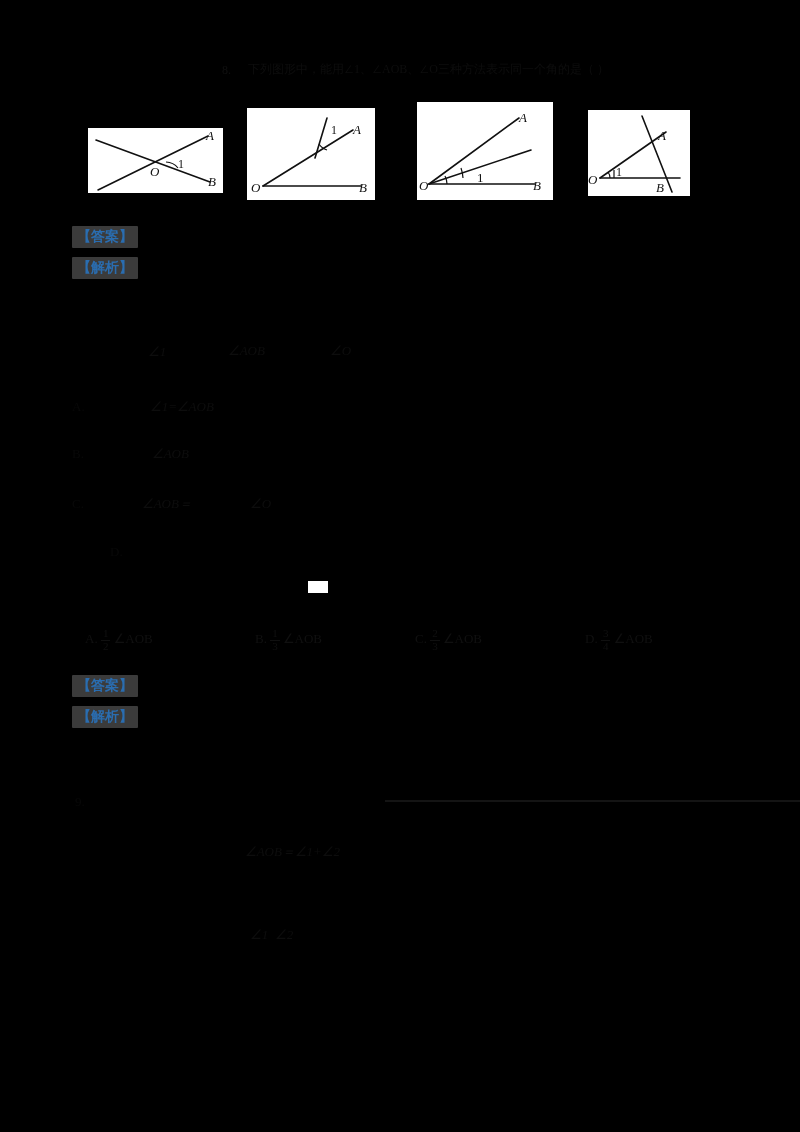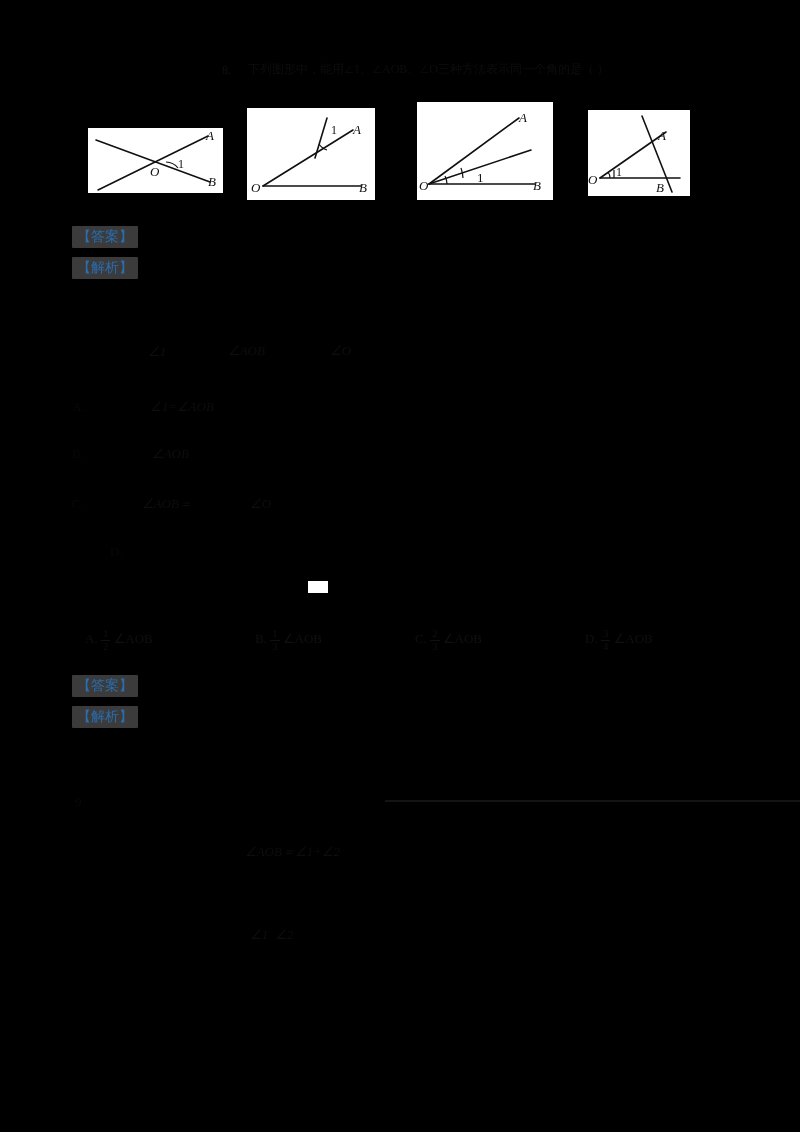--- a/index.html
+++ b/index.html
@@ -35,21 +35,21 @@
   }
   .run.faint   { color: #0d0d0d; }
   .run.fainter { color: #080808; }
   .run.mathy   { font-family: "Liberation Serif", serif; font-style: italic; }
 
   
   .sec-label {
     position: absolute;
     font-family: "DejaVu Sans", sans-serif;
     font-size: 14px;
-    font-weight: normal;
+    font-weight: bold;
     color: #2a6db0;
     background: #3b3b3b;
     padding: 2px 5px;
     letter-spacing: 0px;
     white-space: nowrap;
     border-radius: 1px;
   }
 
   
   .figbox {

